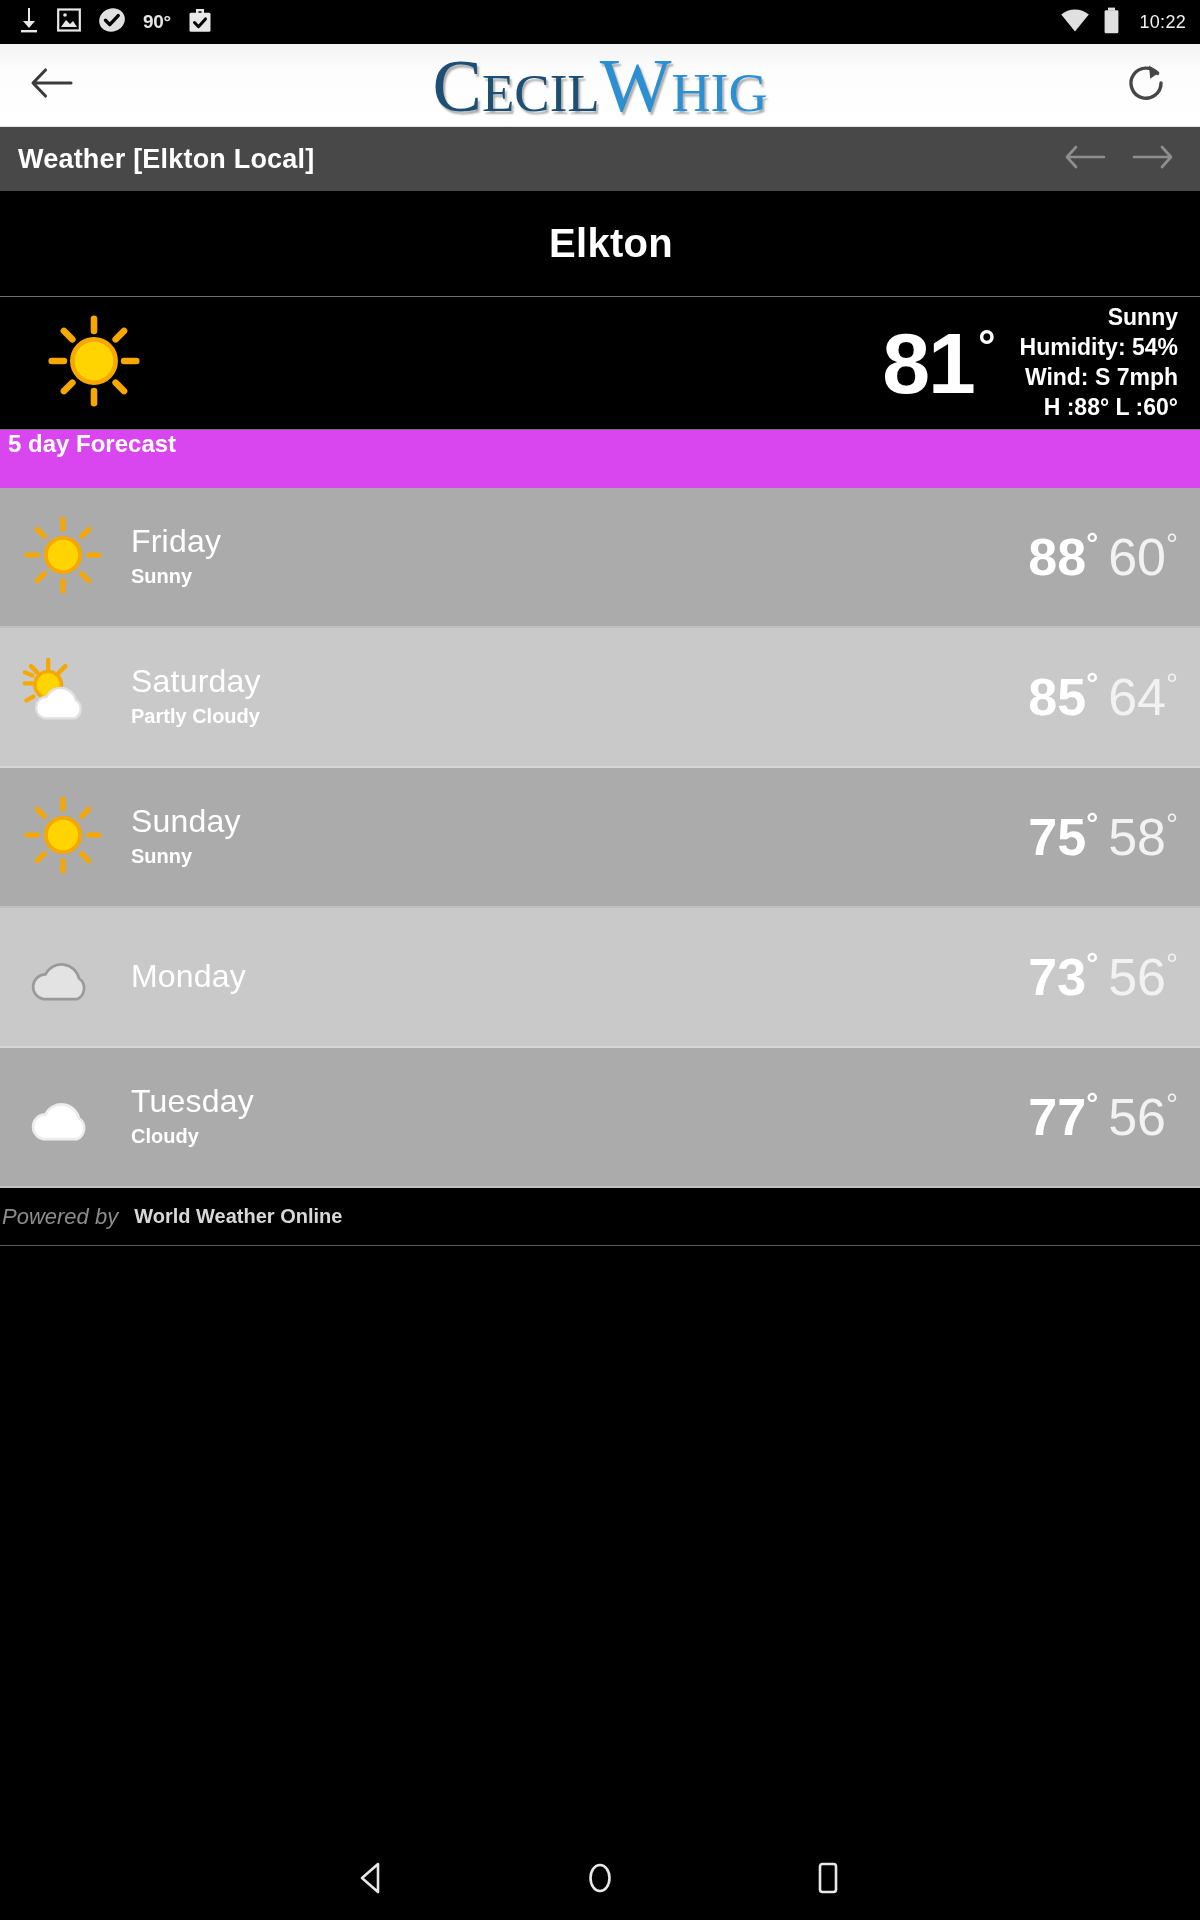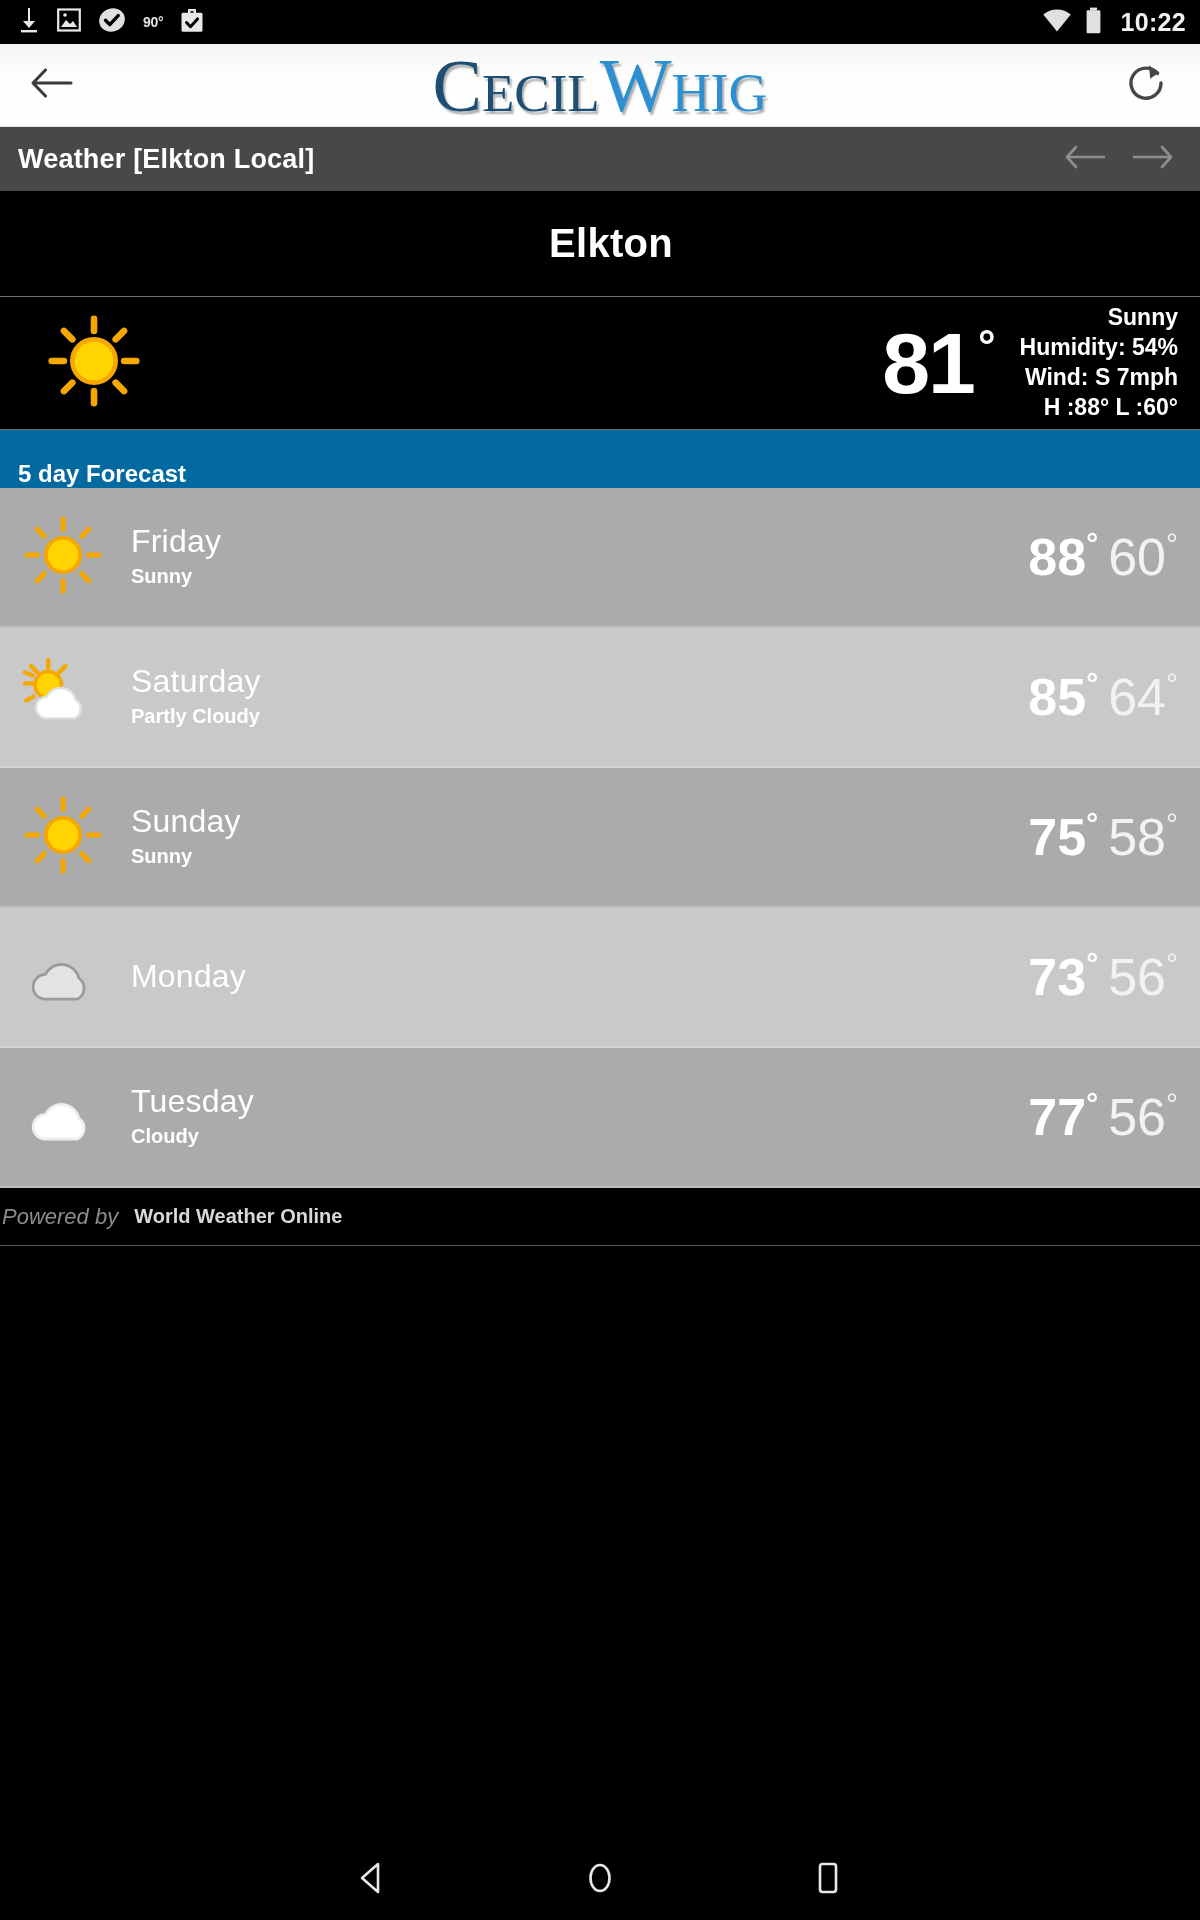--- a/index.html
+++ b/index.html
@@ -12,22 +12,22 @@
 
   
   .statusbar {
     height:44px; background:#000; color:#e8e8e8;
     display:flex; align-items:center; justify-content:space-between;
     padding:0 14px 0 18px;
   }
   .sb-left, .sb-right { display:flex; align-items:center; }
   .sb-left > * { margin-right:17px; }
   .sb-right > * { margin-left:13px; }
-  .sb-temp { font-size:14px; font-weight:bold; color:#e4e4e4; letter-spacing:-.3px;}
-  .sb-clock { font-size:25px; color:#f2f2f2; letter-spacing:.3px; font-weight:700; margin-left:19px;}
+  .sb-temp { font-size:19px; font-weight:bold; color:#e4e4e4; letter-spacing:-.3px;}
+  .sb-clock { font-size:18px; color:#f2f2f2; letter-spacing:.3px; font-weight:400; margin-left:19px;}
   .ico { display:block; }
 
   
   .appbar {
     height:83px; background:linear-gradient(#f4f4f4 0%,#fdfdfd 35%,#ffffff 100%);
     display:flex; align-items:center; justify-content:space-between;
     padding:0 24px 0 22px; position:relative;
     border-bottom:1px solid #e2e2e2;
   }
   .backarrow { width:58px; height:58px; display:flex; align-items:center; justify-content:center; }
@@ -75,22 +75,22 @@
     color:#fff; font-weight:bold; line-height:1;
     font-size:86px; letter-spacing:-2px; display:flex; align-items:flex-start;
   }
   .cur-temp .deg { font-size:44px; line-height:1; margin-top:4px; margin-left:4px; }
   .cur-detail {
     color:#fff; text-align:right; font-size:23px; font-weight:bold; line-height:1.30;
   }
 
   
   .fcheader {
-    height:58px; background:#0369a1; display:flex; align-items:flex-end;
-    padding-left:18px;
+    height:58px; background:#d946ef; display:flex; align-items:flex-start;
+    padding-left:8px;
   }
   .fcheader span { color:#fff; font-size:24px; font-weight:bold; }
 
   
   .fcrow {
     height:140px; display:flex; align-items:center;
     border-bottom:2px solid rgba(255,255,255,.25);
     padding:0 22px 0 10px;
   }
   .fcrow.dark  { background:#ababab; }

